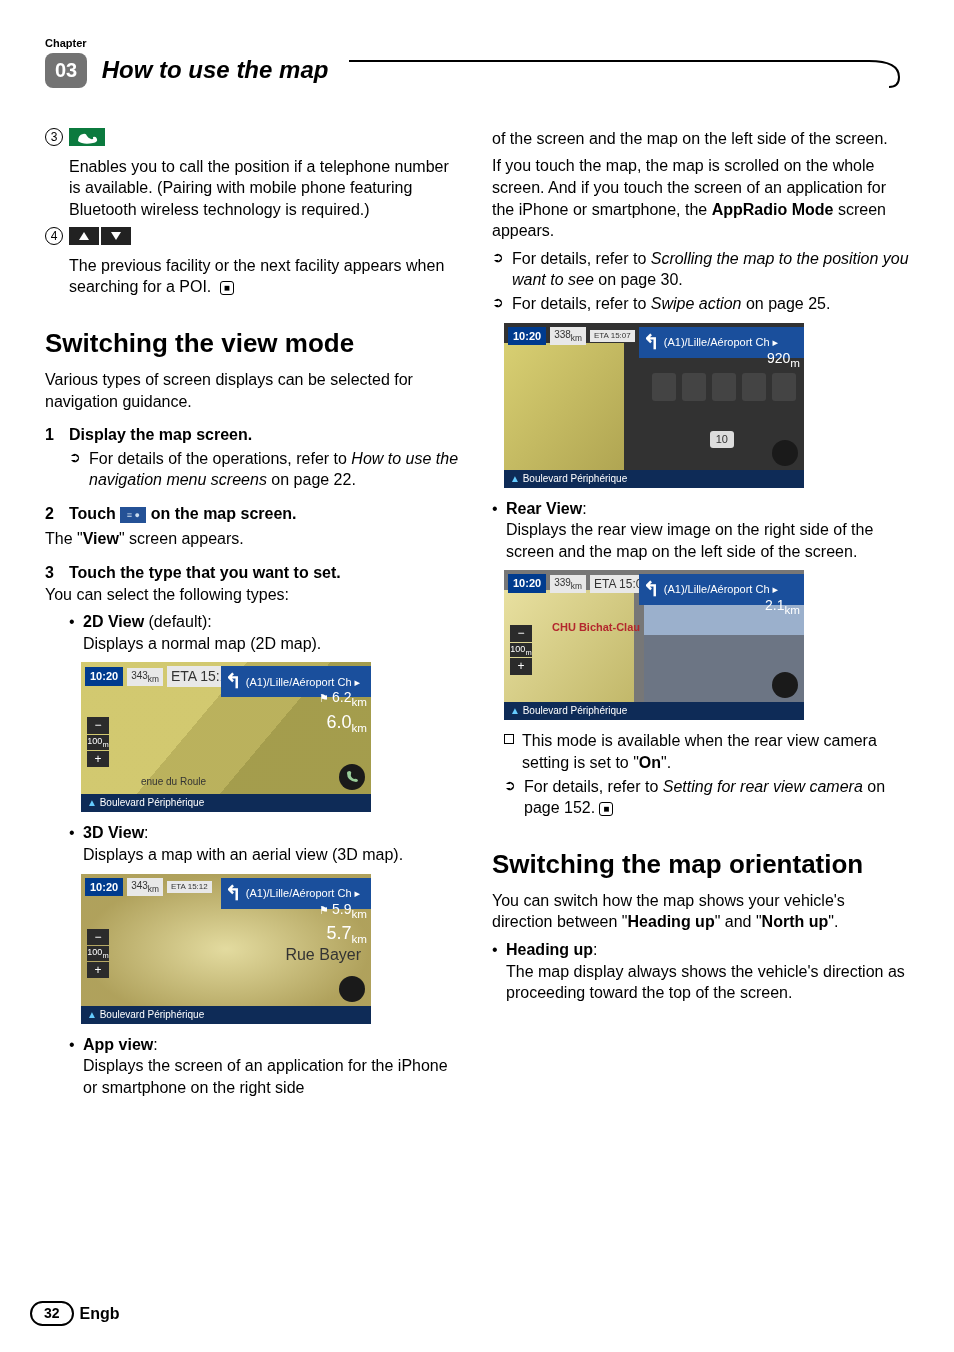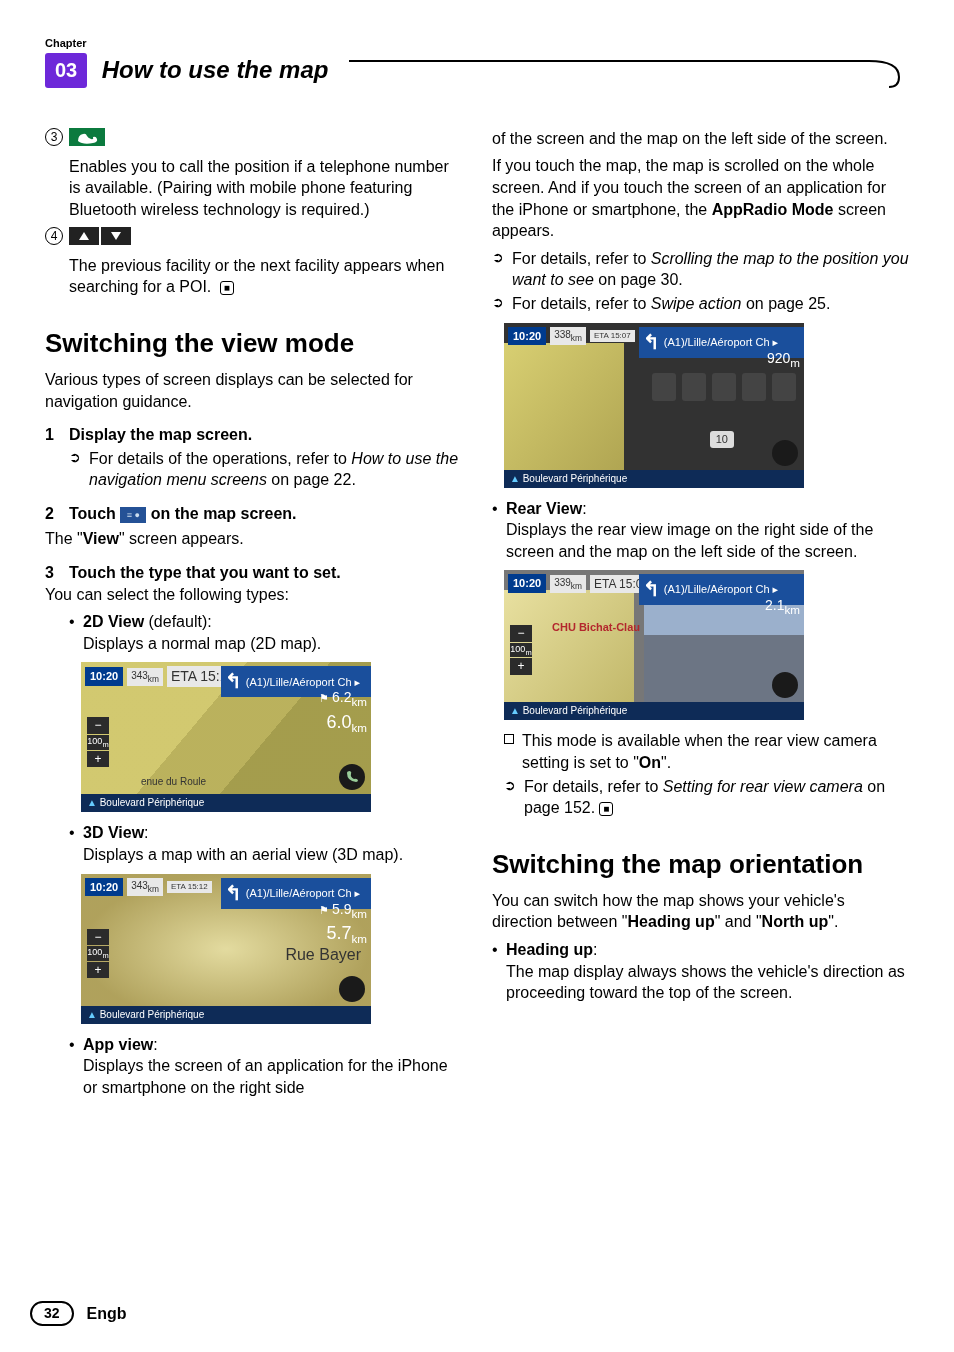--- a/index.html
+++ b/index.html
@@ -1,20 +1,20 @@
 <!DOCTYPE html>
 <html><head>
 <meta charset="utf-8">
 <style>
   * { margin:0; padding:0; box-sizing:border-box; }
   body { font-family: Arial, Helvetica, sans-serif; width:954px; background:#fff; color:#000; font-size:16px; line-height:1.35; }
   .page { padding: 36px 45px 20px 45px; position:relative; min-height:1352px; }
   .chapter-label { font-size:11px; font-weight:bold; margin-bottom:2px; }
   .header-line { position:relative; margin-bottom:40px; }
-  .chap-badge { display:inline-block; background:#6d28d9; color:#fff; font-weight:bold; font-size:20px; padding:4px 10px; border-radius:3px; vertical-align:middle; }
+  .chap-badge { display:inline-block; background:#737373; color:#fff; font-weight:bold; font-size:20px; padding:4px 10px; border-radius:8px; vertical-align:middle; }
   .chap-title { display:inline-block; font-weight:bold; font-size:24px; vertical-align:middle; margin-left:10px;font-style:italic; }
   .title-curve { position:absolute; top:0; right:0; }
   .cols { display:flex; gap:30px; }
   .col { width:50%; }
   .numcircle { display:inline-block; border:1px solid #000; border-radius:50%; width:18px; height:18px; text-align:center; font-size:12px; line-height:16px; margin-right:6px; flex:none; }
   .item-row { display:flex; align-items:flex-start; margin-bottom:10px; }
   .icon-phone { display:inline-block; width:36px; height:18px; background:#0b7a3e; position:relative; flex:none; }
   .icon-phone svg { position:absolute; top:0; left:0; }
   .icon-nav { display:inline-flex; flex:none; }
   .nav-tri { width:30px; height:18px; background:#222; display:flex; align-items:center; justify-content:center; margin-right:2px; }
@@ -41,21 +41,21 @@
   .zoom div { background:#2b2b2b; color:#fff; text-align:center; font-size:12px; margin-bottom:1px; }
   .map-img .mapbg { position:absolute; inset:0; background:
      linear-gradient(130deg, #dcd26f 0 40%, #c2b85a 40% 60%, #a9a148 60% 100%); opacity:.9; }
   .map-img.map3d .mapbg { background: radial-gradient(ellipse at 50% 50%, #efe6a4 0%, #b6a659 70%); }
   .map-img.mapapp { width:300px; height:165px; }
   .map-img.mapapp .mapbg { background:#2a2a2a; }
   .map-img.mapapp .appgrid { position:absolute; right:8px; top:50px; display:flex; gap:6px; }
   .appgrid div { width:24px; height:28px; background:#444; border-radius:3px; }
   .map-img.maprear .rearbg { position:absolute; right:0; top:20px; bottom:18px; width:160px; background:linear-gradient(#9bb0cc 0 40%, #6c7584 40% 100%); }
   .para { margin-bottom:6px; }
-  .footer { position:absolute; bottom:26px; left:30px; display:flex; align-items:center; gap:13px; }
+  .footer { position:absolute; bottom:26px; left:30px; display:flex; align-items:center; gap:6px; }
   .page-pill { border:2px solid #000; border-radius:14px; padding:1px 12px; font-weight:bold; font-size:14px; }
   .engb { font-size:16px; font-weight:bold; }
   .map-touch-icon { display:inline-block; width:26px; height:16px; background:#245196; color:#cde; font-size:9px; text-align:center; vertical-align:middle; line-height:16px; }
   .square-bullet { display:inline-block; width:10px; height:10px; border:1px solid #000; margin-right:8px; flex:none; margin-top:4px; }
   .leftpane { position:absolute; left:0; top:20px; bottom:18px; width:120px; }
   .chu { position:absolute; left:48px; top:50px; color:#b3272d; font-size:11px; font-weight:bold; }
   .italic { font-style:italic; }
 </style>
 </head>
 <body>

